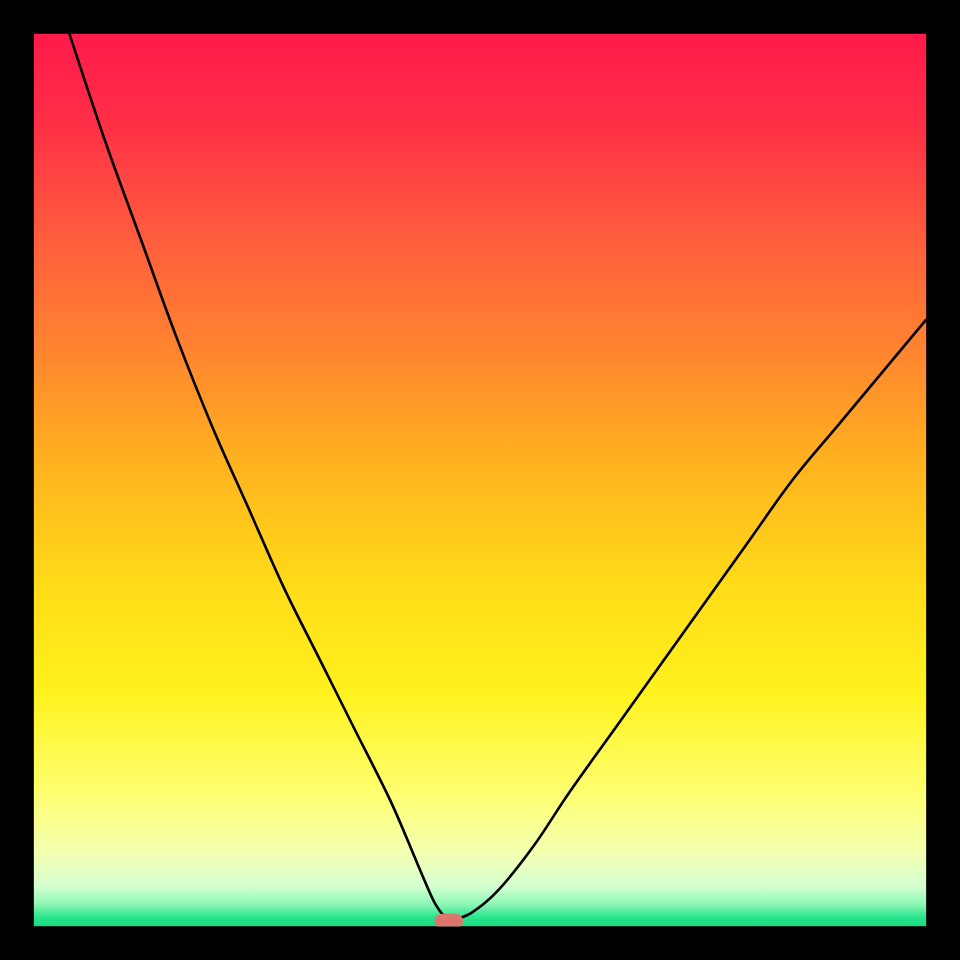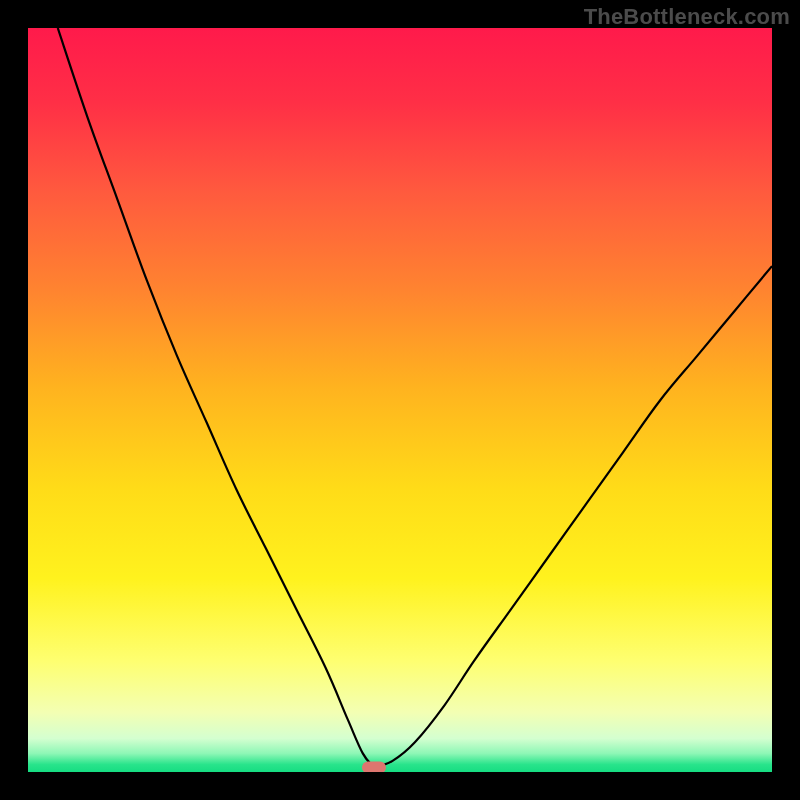--- a/index.html
+++ b/index.html
@@ -38,21 +38,20 @@
   svg.plot {
     width: 744px;
     height: 744px;
     display: block;
   }
 </style>
 </head>
 <body>
 
 <div class="frame">
-  <div class="watermark">TheBottleneck.com</div>
   <div class="plot-wrap">
     <svg class="plot" viewBox="0 0 744 744">
       <defs>
         <linearGradient id="bgGrad" x1="0" y1="0" x2="0" y2="1">
             <stop offset="0%" stop-color="#ff1a4b"></stop>
             <stop offset="10%" stop-color="#ff2f46"></stop>
             <stop offset="22%" stop-color="#ff5a3e"></stop>
             <stop offset="35%" stop-color="#ff8330"></stop>
             <stop offset="48%" stop-color="#ffb21f"></stop>
             <stop offset="62%" stop-color="#ffdc18"></stop>

